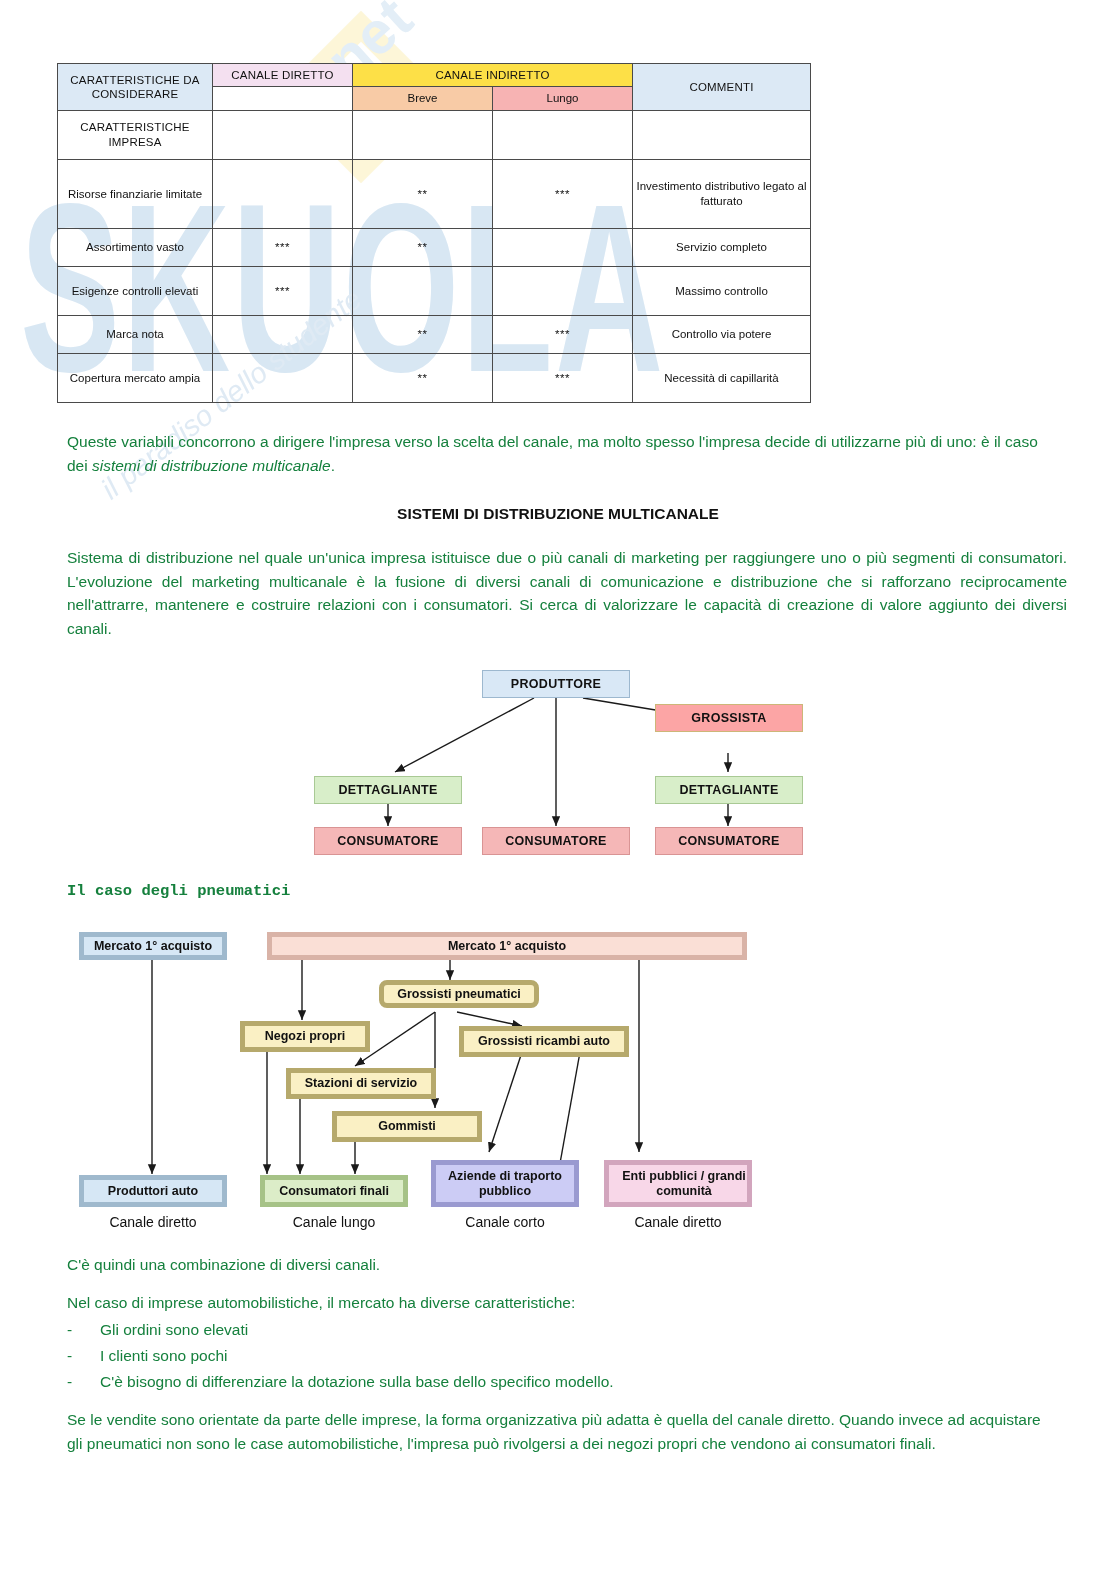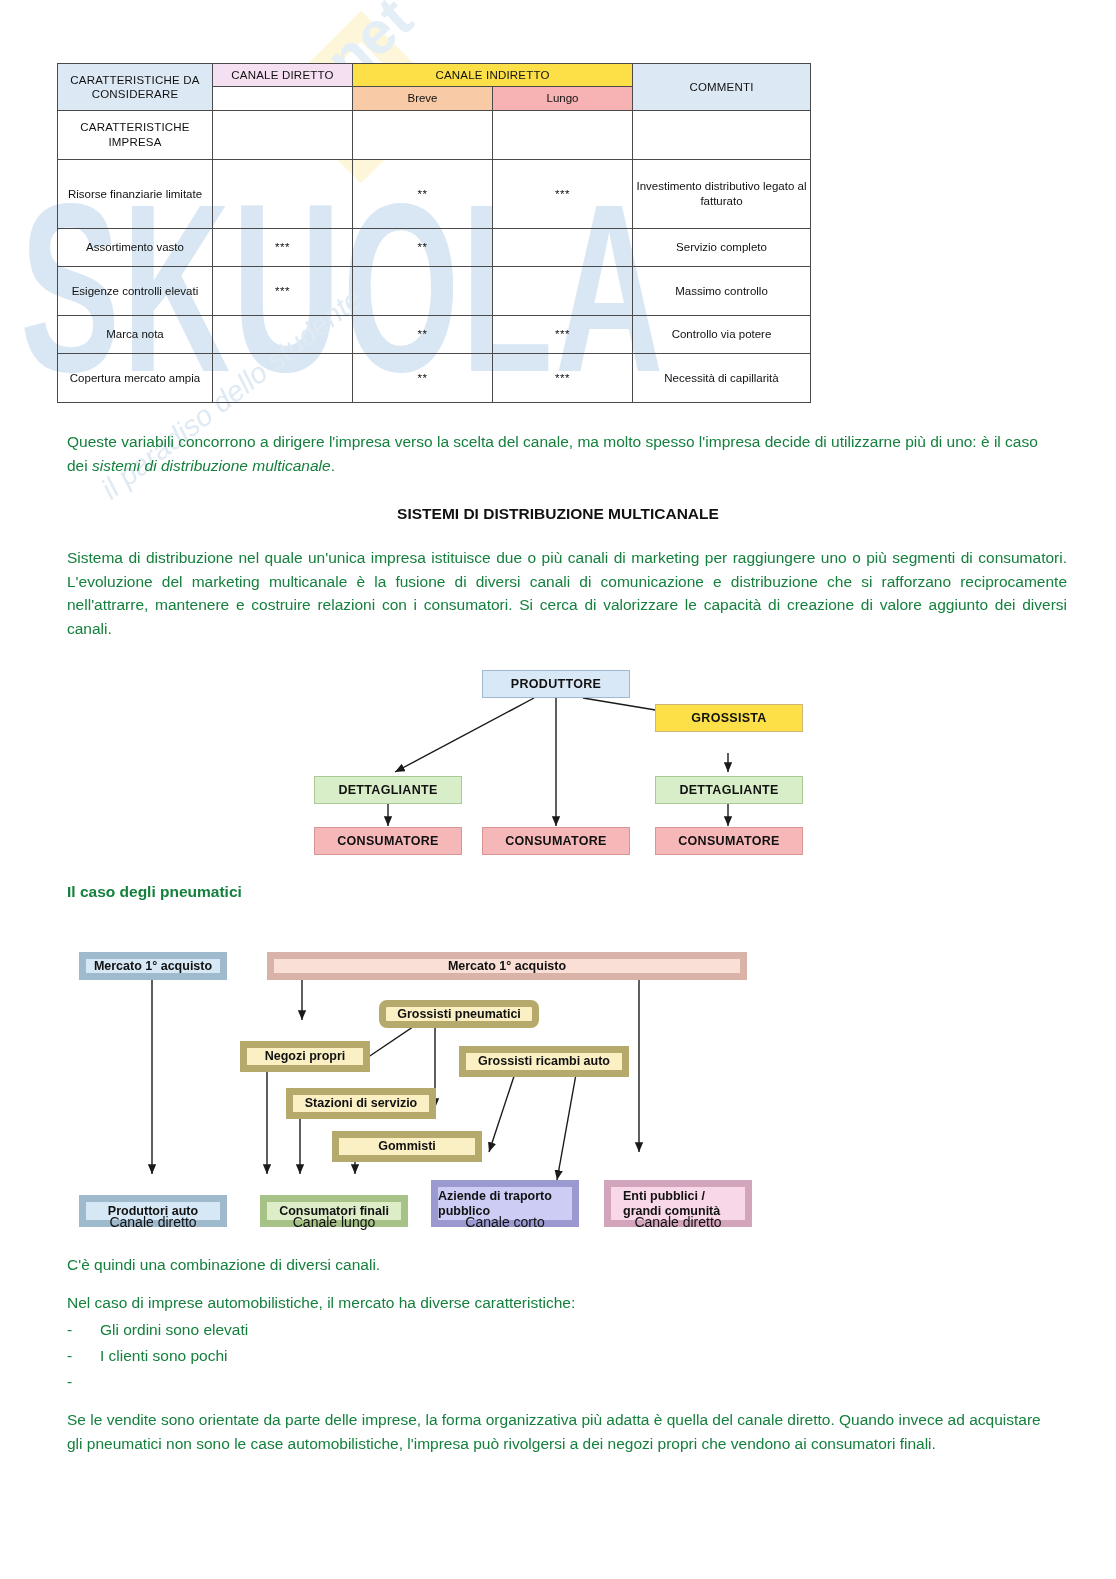--- a/index.html
+++ b/index.html
@@ -152,43 +152,43 @@
     align-items: center;
     justify-content: center;
     font-weight: bold;
     font-size: 12.5px;
     letter-spacing: .3px;
     color: #111;
   }
   .b-blue   { background: #d9e8f6; border-color: #9db8cf; }
   .b-green  { background: #d8eec9; border-color: #a9c995; }
   .b-red    { background: #f5b7b7; border-color: #d99494; }
-  .b-yellow { background: #fde047; border-color: #cdb678; }
+  .b-yellow { background: #fca5a5; border-color: #cdb678; }
   svg.edges { position: absolute; left: 0; top: 0; overflow: visible; }
 
   
   #diagram2 {
     position: absolute;
     left: 67px;
     top: 922px;
     width: 700px;
     height: 310px;
   }
   .pbox {
     position: absolute;
     box-sizing: border-box;
-    border: 7px solid #f97316;
+    border: 5px solid #f97316;
     display: flex;
     align-items: center;
     justify-content: center;
+    text-align: center;
     font-weight: bold;
     font-size: 12.5px;
     color: #111;
     line-height: 1.15;
-    margin-top: 20px;
   }
   .p-blue   { background: #d6e7f5; border-color: #9fb9cd; }
   .p-peach  { background: #fadfd6; border-color: #d9b3a7; }
   .p-cream  { background: #faf0c4; border-color: #b6a96c; }
   .p-green  { background: #dcedc8; border-color: #a6c287; }
   .p-purple { background: #ccccf5; border-color: #9a9ad0; }
   .p-pink   { background: #f8d7e8; border-color: #d2a5bd; padding-left: 12px; }
   .chlabel {
     position: absolute;
     font-size: 14px;
@@ -314,21 +314,21 @@
 
   <div class="dbox b-blue" style="left:182px; top:10px; width:148px; height:28px;">PRODUTTORE</div>
   <div class="dbox b-yellow" style="left:355px; top:44px; width:148px; height:28px;">GROSSISTA</div>
   <div class="dbox b-green" style="left:14px; top:116px; width:148px; height:28px;">DETTAGLIANTE</div>
   <div class="dbox b-green" style="left:355px; top:116px; width:148px; height:28px;">DETTAGLIANTE</div>
   <div class="dbox b-red" style="left:14px; top:167px; width:148px; height:28px;">CONSUMATORE</div>
   <div class="dbox b-red" style="left:182px; top:167px; width:148px; height:28px;">CONSUMATORE</div>
   <div class="dbox b-red" style="left:355px; top:167px; width:148px; height:28px;">CONSUMATORE</div>
 </div>
 
-<div class="para bold" style="left:67px; top:880px;">Il caso degli pneumatici</div>
+<div class="para bold" style="left:67px; top:880px;font-family:Liberation Mono, monospace;">Il caso degli pneumatici</div>
 
 <div id="diagram2">
   <svg class="edges" width="700" height="310">
     <defs>
       <marker id="ah2" markerWidth="9" markerHeight="9" refX="7" refY="3" orient="auto">
         <path d="M0,0 L7,3 L0,6 z" fill="#1a1a1a"></path>
       </marker>
     </defs>
 
     <line x1="85" y1="38" x2="85" y2="252" stroke="#1a1a1a" stroke-width="1.4" marker-end="url(#ah2)"></line>
@@ -382,18 +382,19 @@
   <div style="position:relative; height:26px;">
     <span class="para" style="position:absolute; left:0; top:0;">-</span>
     <span class="para" style="position:absolute; left:33px; top:0;">Gli ordini sono elevati</span>
   </div>
   <div style="position:relative; height:26px;">
     <span class="para" style="position:absolute; left:0; top:0;">-</span>
     <span class="para" style="position:absolute; left:33px; top:0;">I clienti sono pochi</span>
   </div>
   <div style="position:relative; height:26px;">
     <span class="para" style="position:absolute; left:0; top:0;">-</span>
+    <span class="para" style="position:absolute; left:33px; top:0;">C'è bisogno di differenziare la dotazione sulla base dello specifico modello.</span>
   </div>
 </div>
 
 <div class="para" style="left:67px; top:1408px; width:985px;">Se le vendite sono orientate da parte delle imprese, la forma organizzativa più adatta è quella del canale diretto. Quando invece ad acquistare gli pneumatici non sono le case automobilistiche, l'impresa può rivolgersi a dei negozi propri che vendono ai consumatori finali.</div>
 
 </div>
 
 </body></html>

